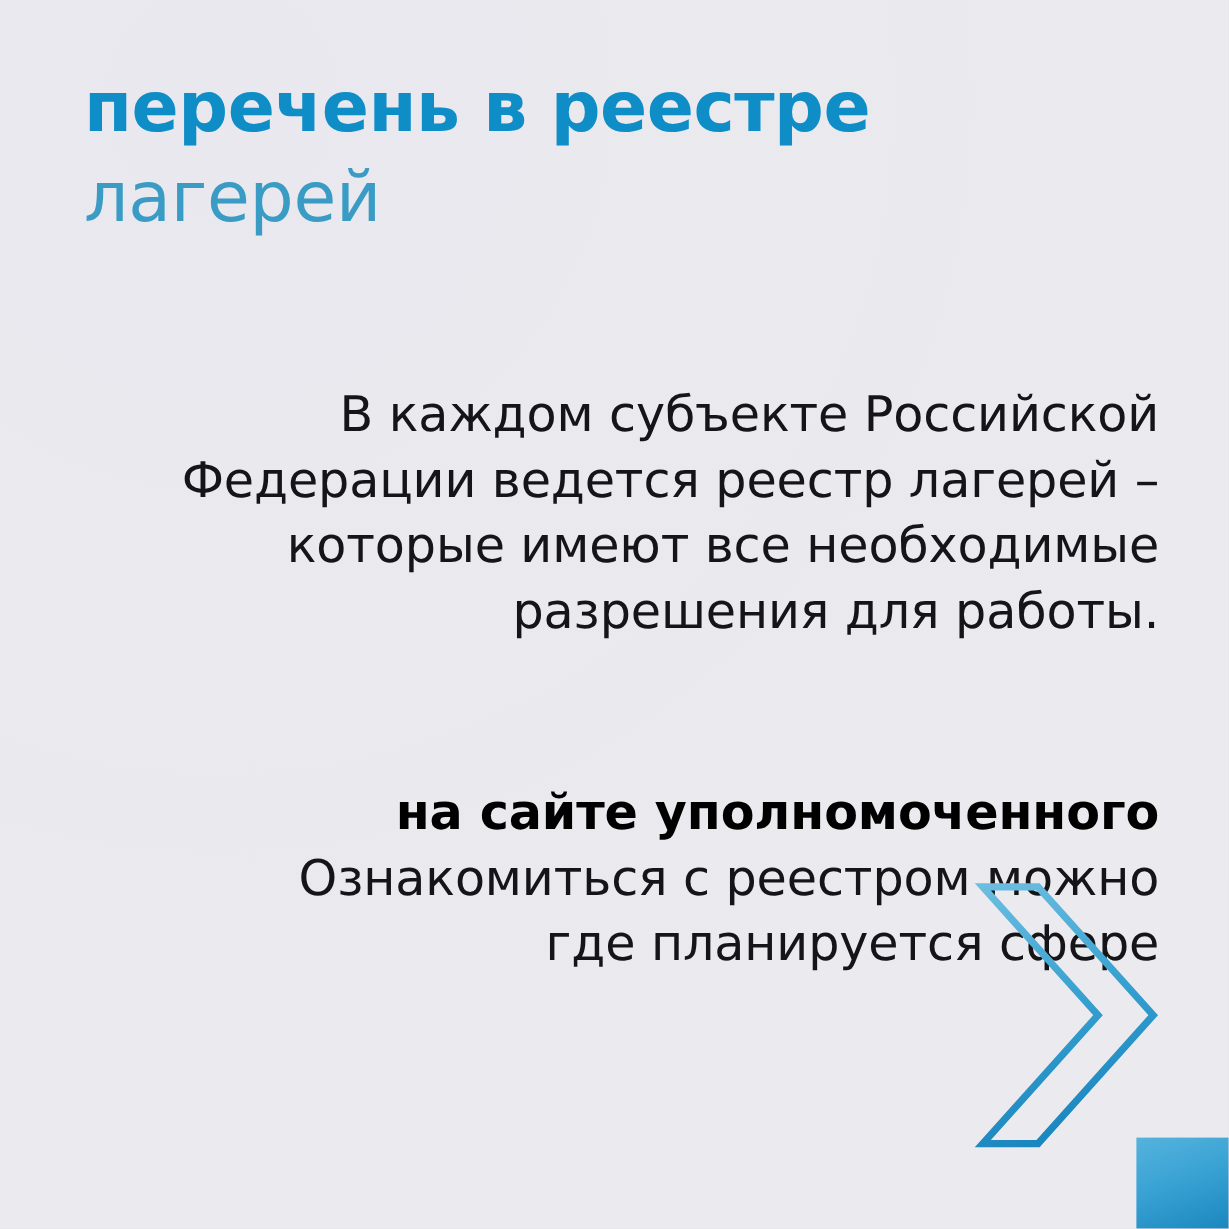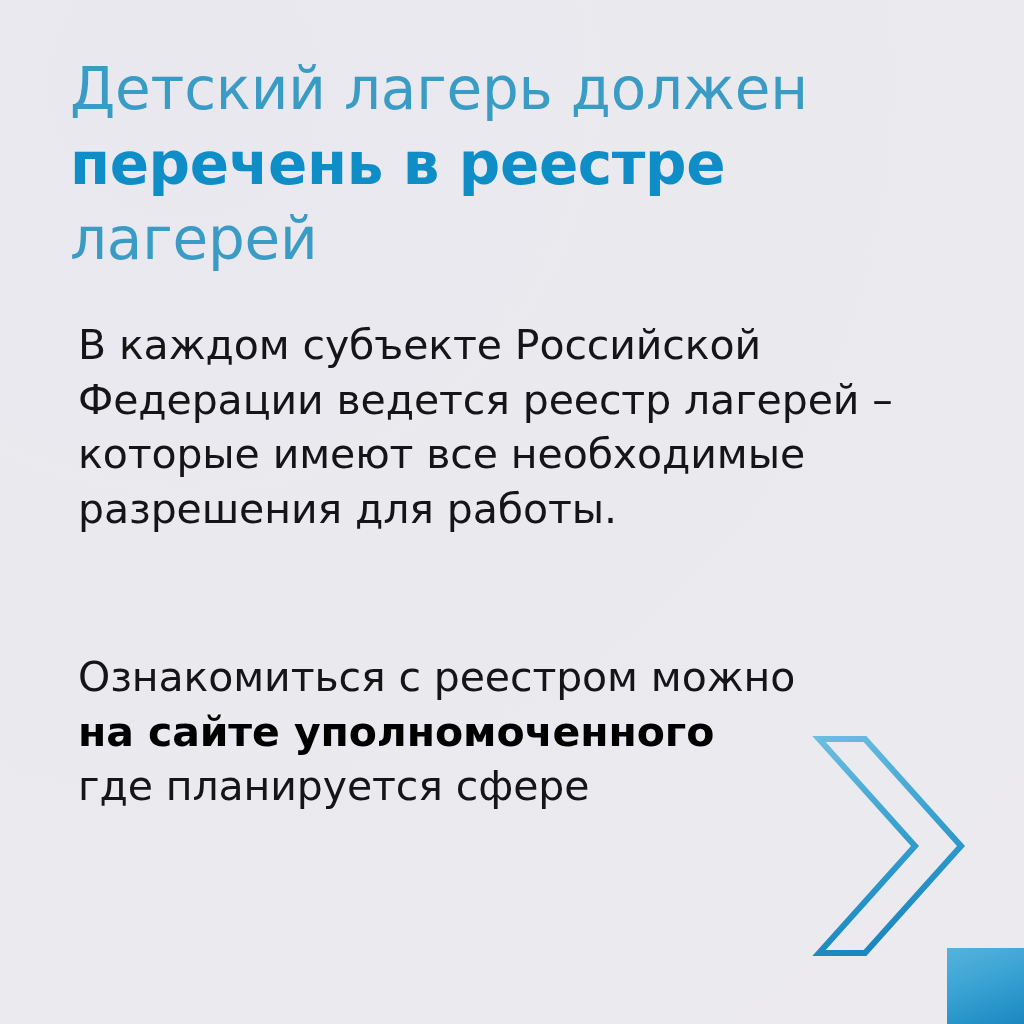--- a/index.html
+++ b/index.html
@@ -41,22 +41,23 @@
   }
   .heading .line.strong {
     font-weight: 700;
     color: #0f8dc7;
     letter-spacing: -0.4px;
   }
 
   
   .body-block {
     position: absolute;
-    left: 78px;
+    left: 66px;
     width: 900px;
+    text-align: right;
   }
   .para {
     margin: 0;
     font-size: 41px;
     line-height: 54.5px;
     font-weight: 400;
     color: #151517;
     letter-spacing: -0.1px;
   }
   .para .line {
@@ -102,35 +103,34 @@
     color: #9a9aa6;
     letter-spacing: 0.3px;
   }
 </style>
 </head>
 <body>
 
 <div class="slide">
 
   <h1 class="heading">
-    <span class="line">Детский лагерь должен</span>
     <span class="line strong">перечень в реестре</span>
     <span class="line">лагерей</span>
   </h1>
 
   <p class="para body-block" id="paragraph-one">
     <span class="line">В каждом субъекте Российской</span>
     <span class="line">Федерации ведется реестр лагерей –</span>
     <span class="line">которые имеют все необходимые</span>
     <span class="line">разрешения для работы.</span>
   </p>
 
   <p class="para body-block" id="paragraph-two">
+    <span class="line"><b>на сайте уполномоченного</b></span>
     <span class="line">Ознакомиться с реестром можно</span>
-    <span class="line"><b>на сайте уполномоченного</b></span>
     <span class="line">где планируется сфере</span>
   </p>
 
   <svg class="chevron" viewBox="0 0 156 228" aria-hidden="true">
     <defs>
       <linearGradient id="chevGrad" x1="0" y1="0" x2="0.25" y2="1">
         <stop offset="0%" stop-color="#6cbde0"></stop>
         <stop offset="55%" stop-color="#36a0cf"></stop>
         <stop offset="100%" stop-color="#1b87bf"></stop>
       </linearGradient>

